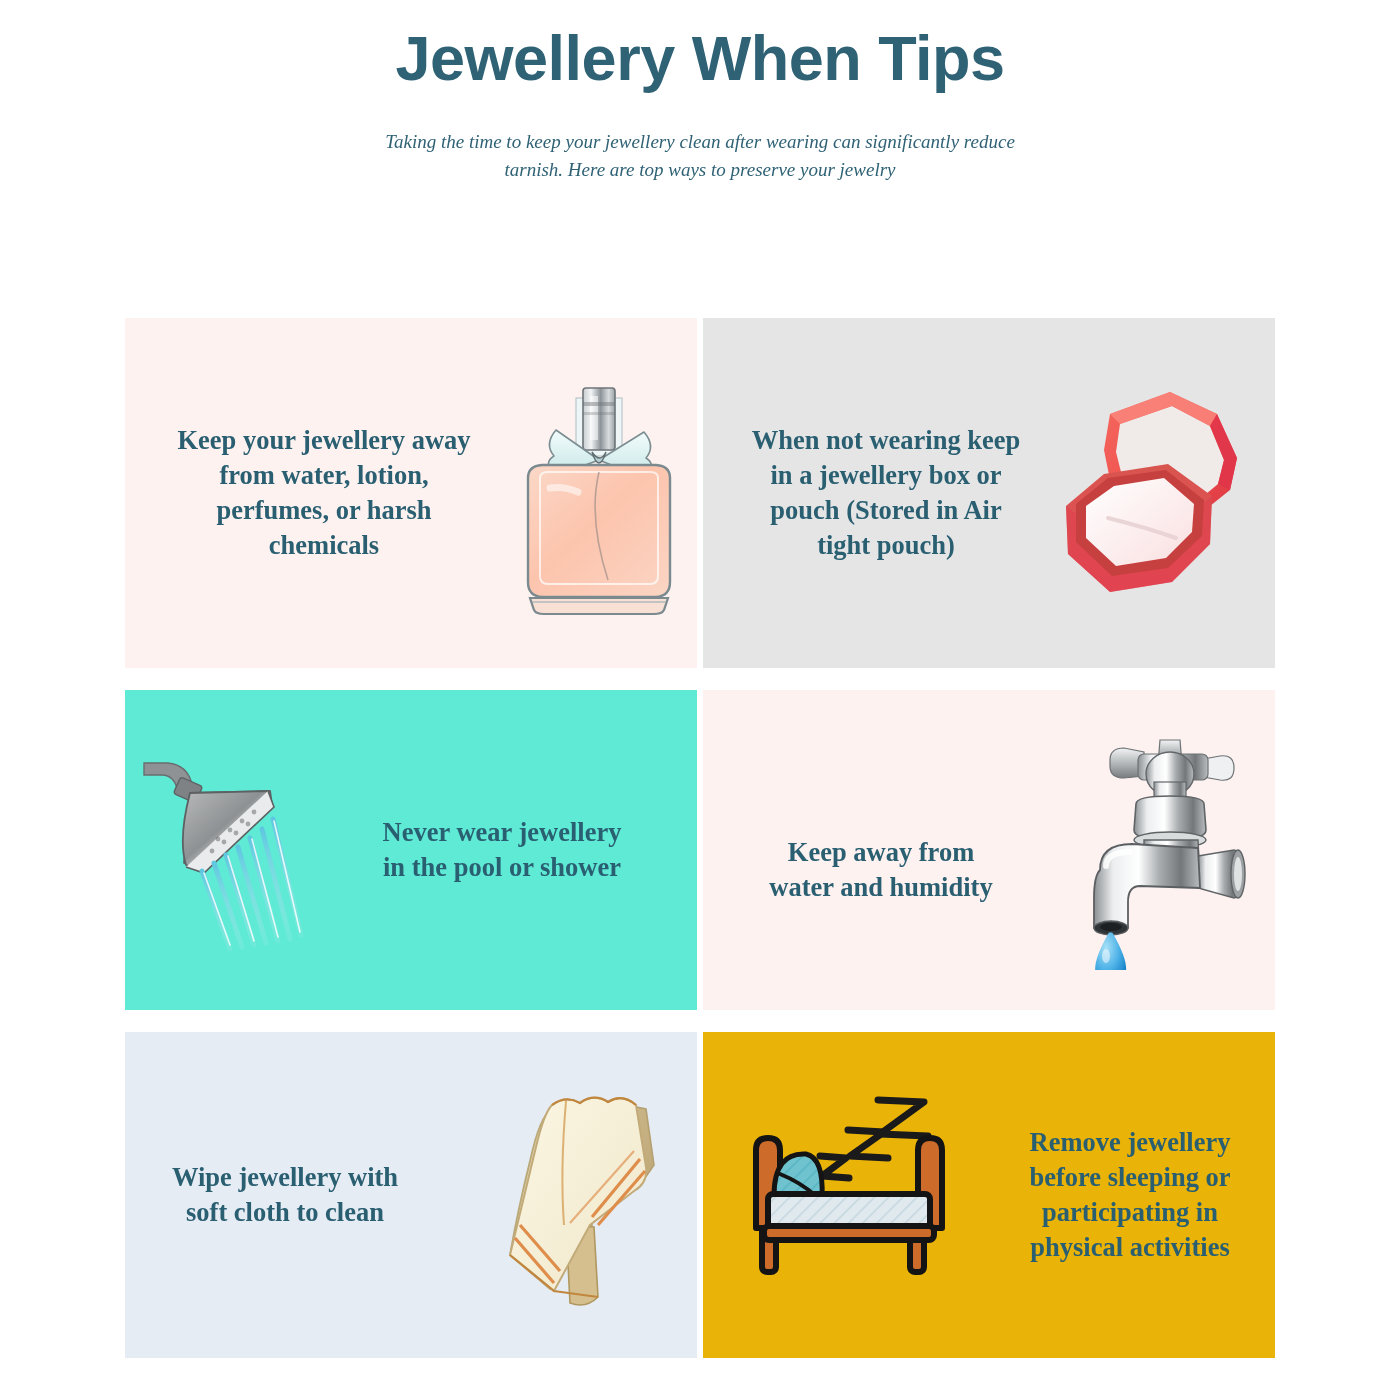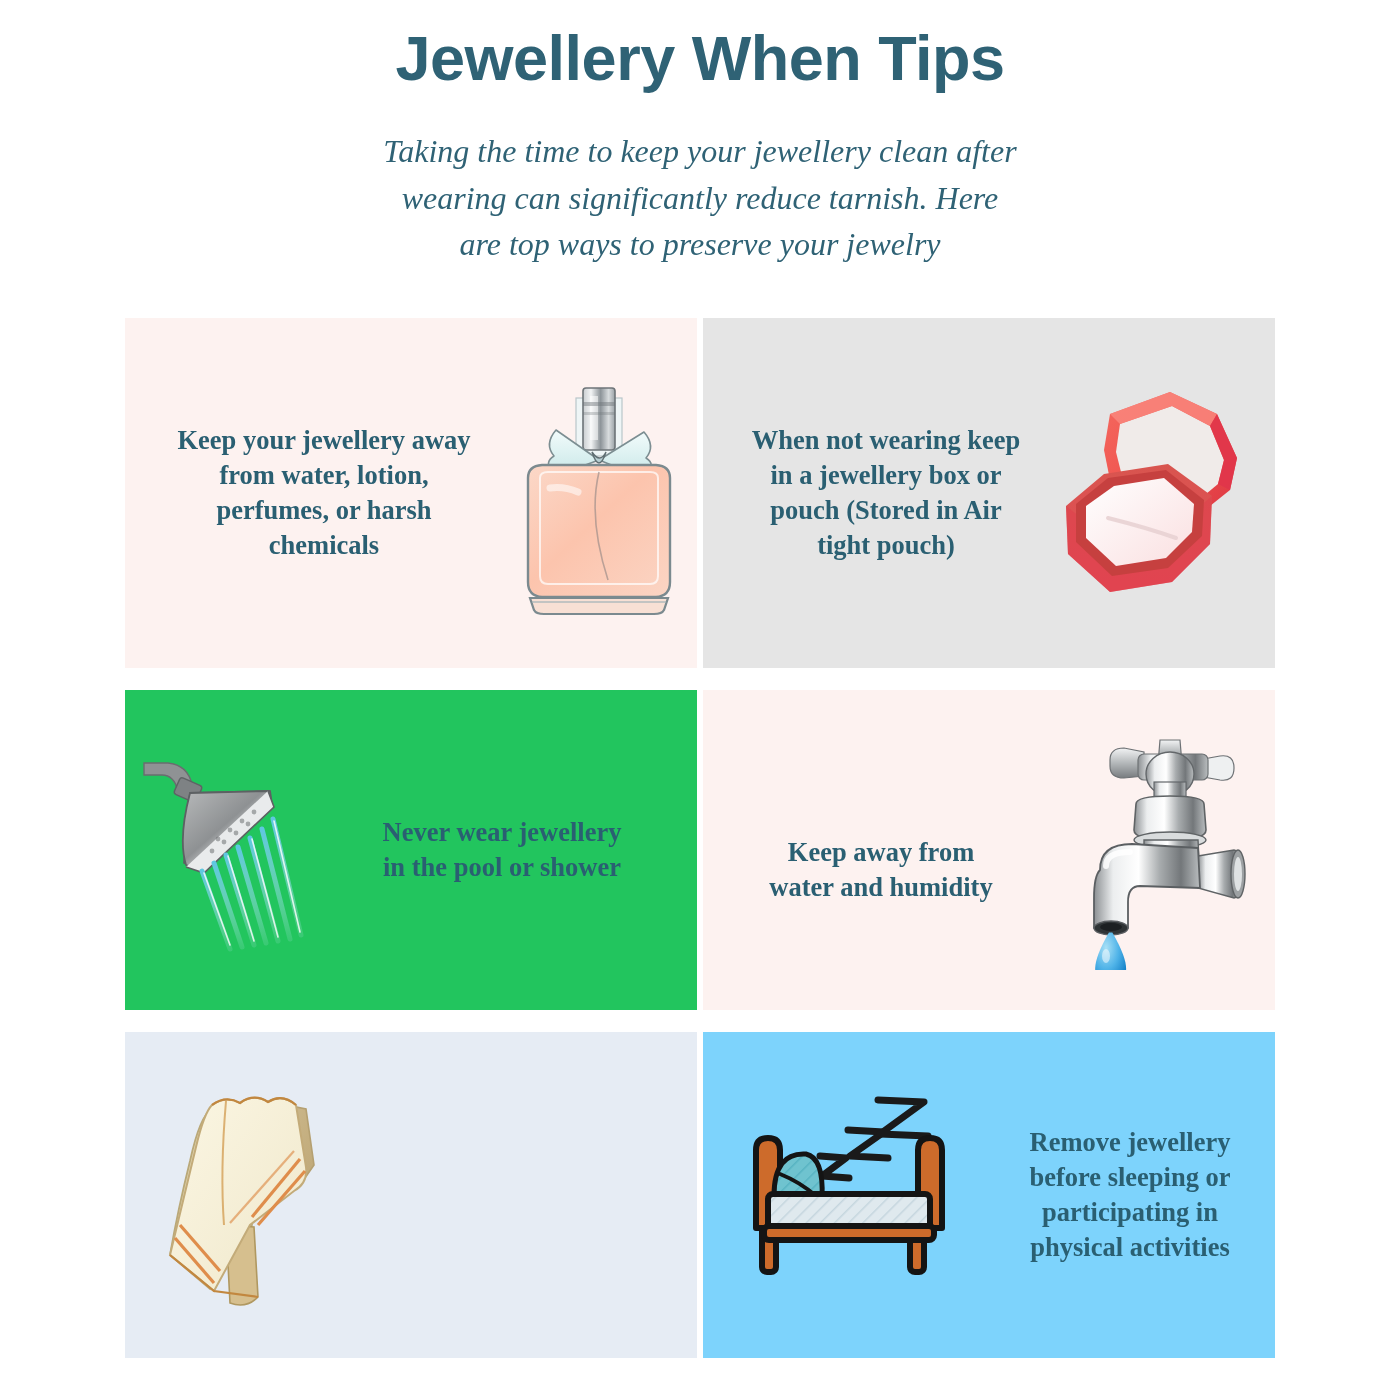--- a/index.html
+++ b/index.html
@@ -19,21 +19,21 @@
     font-size: 63px;
     letter-spacing: -0.5px;
     color: #2f6275;
     line-height: 1.15;
   }
   .subtitle {
     margin: 34px auto 0;
     width: 640px;
     font-family: "Liberation Serif", serif;
     font-style: italic;
-    font-size: 32px;
+    font-size: 19px;
     line-height: 1.45;
     color: #2f6275;
   }
 
   
   .grid {
     position: absolute;
     left: 125px;
     top: 318px;
     width: 1150px;
@@ -177,21 +177,21 @@
             <path d="M14 128 L52 96 L116 86 L160 118 L158 166 L120 204 L58 214 L16 176 Z" fill="url(#basered)"></path>
             <path d="M14 128 L16 176 L58 214 L120 204 L158 166 L160 118 L120 152 L58 162 Z" fill="#df3f4c" opacity="0.55"></path>
             <path d="M24 126 L56 100 L114 92 L152 122 L150 158 L116 190 L60 198 L24 164 Z" fill="#c6403f"></path>
             <path d="M34 128 L62 108 L112 100 L142 126 L140 154 L114 180 L64 188 L34 160 Z" fill="url(#cush)"></path>
             <path d="M56 140 Q96 150 124 160" fill="none" stroke="#e8d2d3" stroke-width="4" stroke-linecap="round" opacity="0.9"></path>
           </svg>
         </span>
       </div>
     </div>
 
-    <div class="card c3 txt-right" style="background: #22c55e; padding-left: 29px;">
+    <div class="card c3 txt-right" style="background: #5eead4; padding-left: 29px;">
       <div class="card-text" style="color: rgb(42, 95, 114);">Never wear jewellery
 in the pool or shower</div>
       <div class="card-art">
         <span>
           <svg width="200" height="215" viewBox="0 0 200 215">
             <defs>
               <linearGradient id="shmetal" x1="0" y1="0" x2="1" y2="1">
                 <stop offset="0%" stop-color="#b7b9ba"></stop>
                 <stop offset="45%" stop-color="#8e9193"></stop>
                 <stop offset="70%" stop-color="#f0f1f2"></stop>
@@ -289,20 +289,22 @@
             <ellipse cx="63" cy="197" rx="11" ry="4" fill="#1c2022"></ellipse>
 
             <path d="M66 206 Q82 234 82 248 Q82 266 64 266 Q46 266 46 248 Q46 234 62 206 Z" transform="translate(-1,-4) scale(0.86) translate(10,34)" fill="url(#drop)"></path>
             <ellipse cx="58" cy="226" rx="4" ry="7" fill="#ffffff" opacity="0.5"></ellipse>
           </svg>
         </span>
       </div>
     </div>
 
     <div class="card c5" style="background: rgb(230, 236, 244);">
+      <div class="card-text" style="color: rgb(42, 95, 114);">Wipe jewellery with
+soft cloth to clean</div>
       <div class="card-art">
         <span>
           <svg width="200" height="240" viewBox="0 0 200 240">
             <defs>
               <linearGradient id="clothL" x1="0" y1="0" x2="1" y2="1">
                 <stop offset="0%" stop-color="#e4d9b4"></stop>
                 <stop offset="100%" stop-color="#d8c79c"></stop>
               </linearGradient>
               <linearGradient id="clothM" x1="0" y1="0" x2="1" y2="1">
                 <stop offset="0%" stop-color="#fbf6e3"></stop>
@@ -334,21 +336,21 @@
             <path d="M26 150 L66 196" fill="none" stroke="#df8d4b" stroke-width="3.2"></path>
             <path d="M21 163 L60 208" fill="none" stroke="#df8d4b" stroke-width="3.2"></path>
 
             <path d="M16 180 L60 216 L104 222" fill="none" stroke="#c2873f" stroke-width="2.2"></path>
             <path d="M58 30 Q72 20 86 28 Q100 18 114 27 Q128 18 142 30" fill="none" stroke="#c2873f" stroke-width="2.2"></path>
           </svg>
         </span>
       </div>
     </div>
 
-    <div class="card c6 txt-right" style="background: #7dd3fc;">
+    <div class="card c6 txt-right" style="background: #eab308;">
       <div class="card-text" style="color: rgb(42, 95, 114);">Remove jewellery
 before sleeping or
 participating in
 physical activities</div>
       <div class="card-art">
         <span>
           <svg width="240" height="215" viewBox="0 0 240 215">
             <defs>
               <pattern id="hatch" width="10" height="10" patternTransform="rotate(45)" patternUnits="userSpaceOnUse">
                 <rect width="10" height="10" fill="#dfe9ee"></rect>

